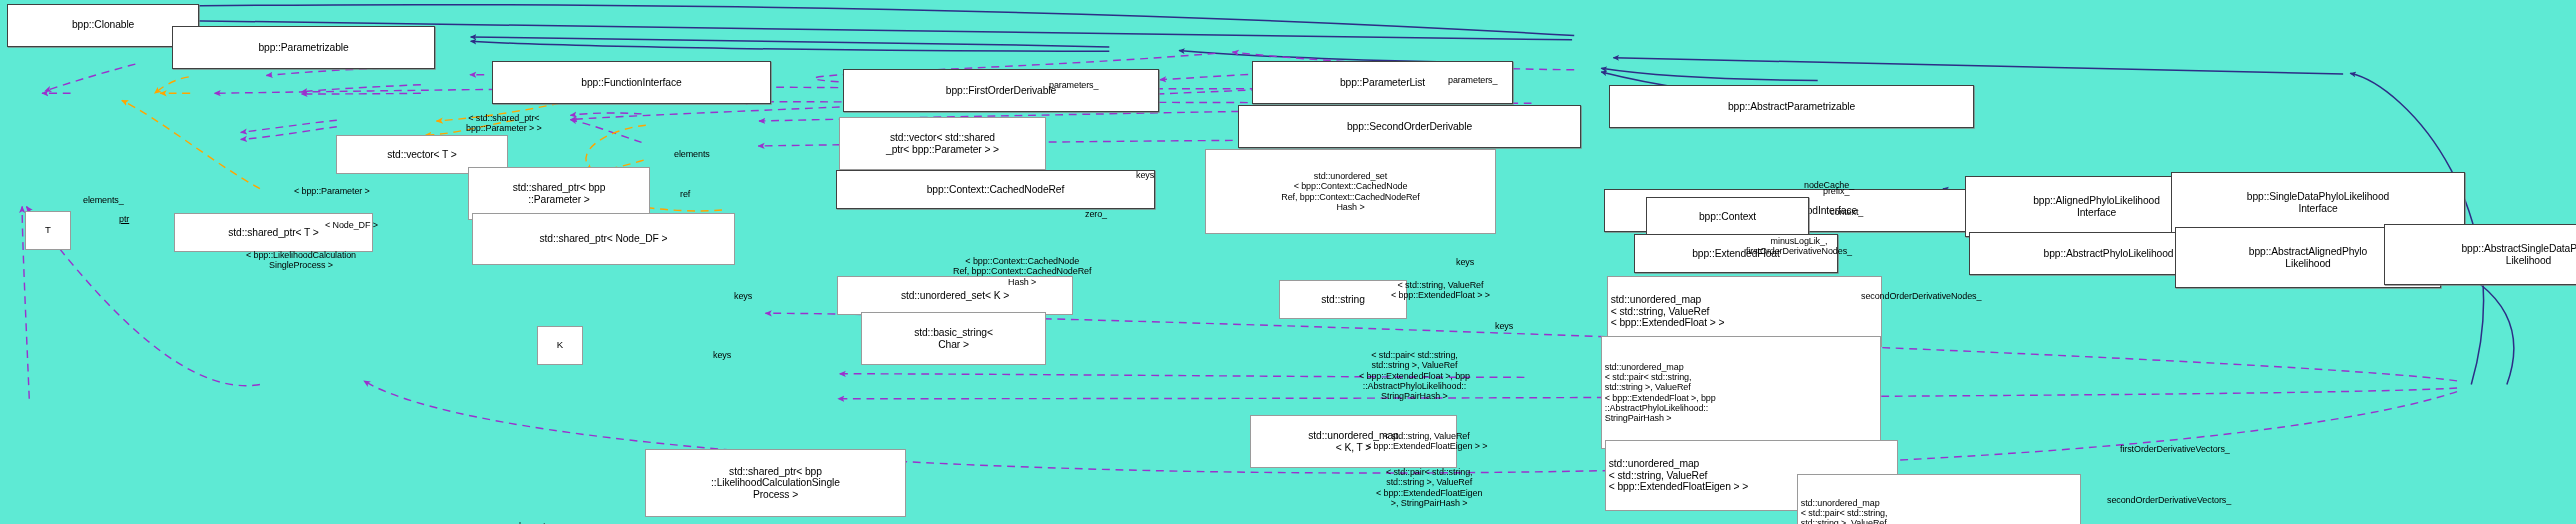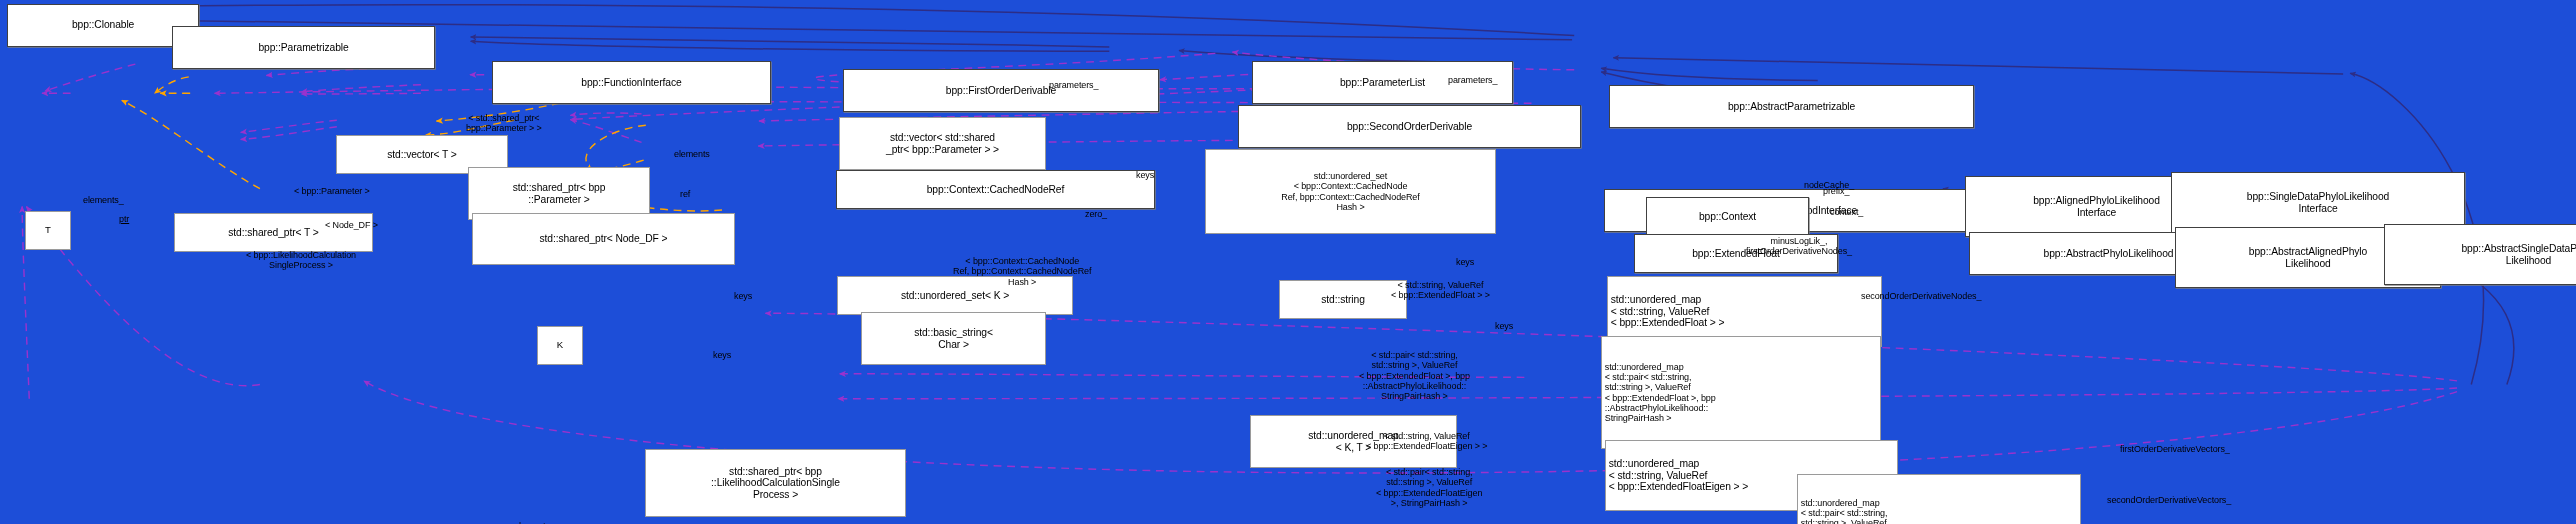--- a/index.html
+++ b/index.html
@@ -4,21 +4,21 @@
 <style>
   html, body {
     margin: 0;
     padding: 0;
     background: #ffffff;
   }
   #diagram {
     position: relative;
     width: 2576px;
     height: 524px;
-    background: #1d4ed8;
+    background: #5eead4;
     font-family: "Liberation Sans", sans-serif;
     overflow: hidden;
   }
   #edges {
     position: absolute;
     left: 0;
     top: 0;
     width: 2576px;
     height: 524px;
   }

